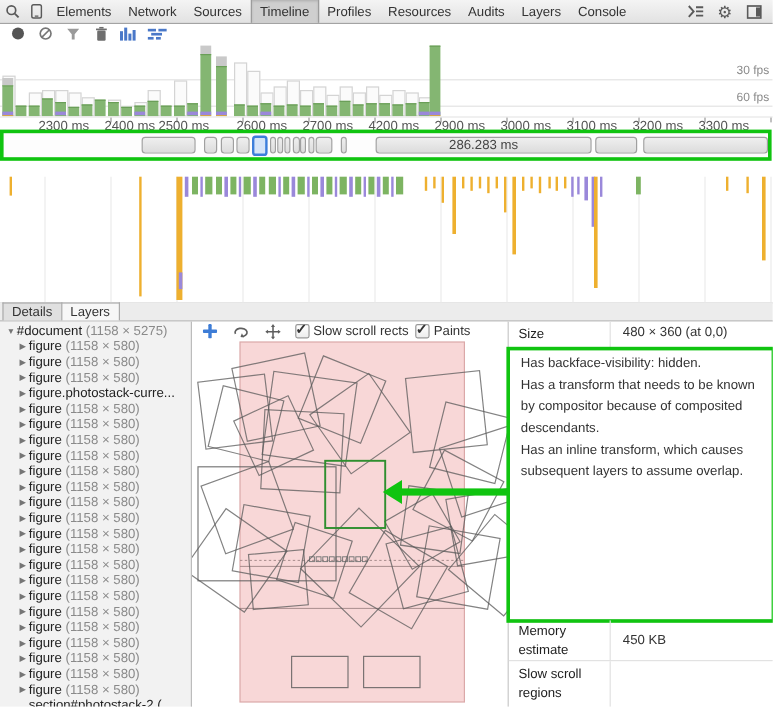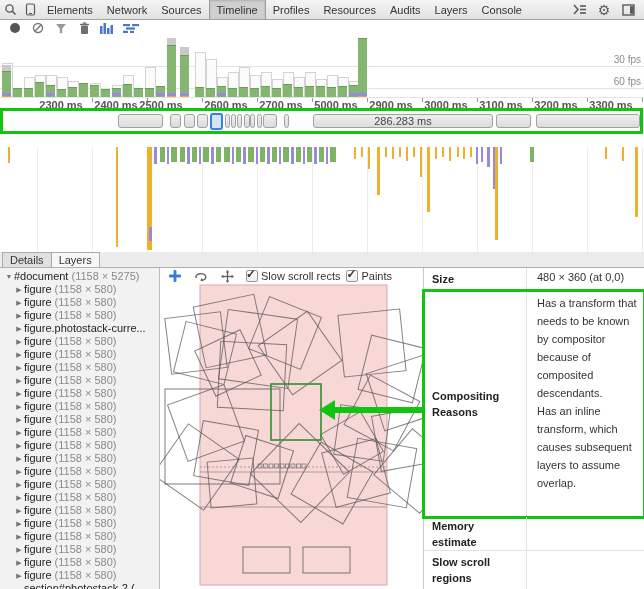--- a/index.html
+++ b/index.html
@@ -27,21 +27,21 @@
   .fps-line{position:absolute;left:0;right:0;height:1px;background:#e3e3e3;}
   .fps-label{position:absolute;right:3px;font-size:10px;color:#8a8a8a;}
   .ovbar{position:absolute;width:9px;}
   .ovbar.green{background:#84b672;border-top:1px solid #6a9e58;}
   .ovbar.ghost{background:#fbfbfb;border:1px solid #d4d4d4;}
   .ovbar.cap{background:#c9c9c9;}
   .ovseg{position:absolute;width:9px;}
 
   
   .ruler{position:absolute;top:97px;left:0;right:0;height:14px;background:#fff;border-top:1px solid #e6e6e6;}
-  .ruler .rlabel{position:absolute;top:1px;width:58px;text-align:center;color:#555;font-weight:bold;}
+  .ruler .rlabel{position:absolute;top:1px;width:58px;text-align:left;color:#555;}
   .ruler .rtick{position:absolute;top:0;width:1px;height:4px;background:#999;}
 
   
   .frames{position:absolute;top:111px;left:3px;width:637px;height:20px;background:#fdfdfd;outline:3px solid #10c410;}
   .frame{position:absolute;top:3px;height:12px;background:linear-gradient(#efefef,#dcdcdc);border:1px solid #a0a0a0;border-radius:3px;text-align:center;line-height:12px;color:#444;}
   .frame.selected{border:2px solid #3c7edb;background:#d5e4f8;top:2px;height:13px;}
 
   
   .mainthread{position:absolute;top:133px;left:0;right:0;height:14px;background:#3e3e3e;color:#fff;line-height:14px;padding-left:5px;
     background-image:repeating-linear-gradient(90deg,transparent 0 54px,rgba(255,255,255,.12) 54px 55px);}
@@ -67,21 +67,21 @@
   .titem .tsize{color:#8a8a8a;}
 
   .middle{width:263px;flex:none;position:relative;background:#fff;}
   .mtoolbar{height:16px;display:flex;align-items:center;padding-left:8px;}
   .mtoolbar .iconbtn{width:14px;margin-right:12px;display:flex;align-items:center;justify-content:center;}
   .mtoolbar .cbgroup{margin-right:6px;}
   .layercanvas{position:absolute;left:0;top:16px;}
 
   .rightpanel{flex:1;position:relative;background:#fff;border-left:1px solid #c9c9c9;display:flex;flex-direction:column;}
   .drow{display:flex;border-bottom:1px solid #e2e2e2;}
-  .dlabel{width:72px;flex:none;font-weight:bold;color:#222;padding:3px 22px 3px 8px;border-right:1px solid #e2e2e2;display:flex;align-items:center;line-height:16px;}
+  .dlabel{width:72px;flex:none;font-weight:normal;color:#222;padding:3px 4px 3px 8px;border-right:1px solid #e2e2e2;display:flex;align-items:center;line-height:16px;}
   .dvalue{flex:1;padding:3px 6px 3px 10px;color:#333;line-height:18px;}
   .drow.reasons{outline:3px solid #10c410;outline-offset:-1px;}
   .drow.reasons .dvalue p{margin:0;}
   .drow.grow{flex:1;border-bottom:none;}
 
   
   .arrow-tail{position:absolute;left:335px;top:407px;width:89px;height:6px;background:#10c410;}
   .arrow-head{position:absolute;left:319px;top:400px;width:0;height:0;border-right:16px solid #10c410;border-top:10px solid transparent;border-bottom:10px solid transparent;}
 
   svg{display:block;}
@@ -262,21 +262,21 @@
       <div class="rlabel" style="left: 32px;">2300 ms</div>
       <div class="rtick" style="left: 92px;"></div>
       <div class="rlabel" style="left: 87px;">2400 ms</div>
       <div class="rtick" style="left: 147px;"></div>
       <div class="rlabel" style="left: 132px;">2500 ms</div>
       <div class="rtick" style="left: 202px;"></div>
       <div class="rlabel" style="left: 197px;">2600 ms</div>
       <div class="rtick" style="left: 257px;"></div>
       <div class="rlabel" style="left: 252px;">2700 ms</div>
       <div class="rtick" style="left: 312px;"></div>
-      <div class="rlabel" style="left: 307px;">5000 ms</div>
+      <div class="rlabel" style="left: 307px;">4200 ms</div>
       <div class="rtick" style="left: 367px;"></div>
       <div class="rlabel" style="left: 362px;">2900 ms</div>
       <div class="rtick" style="left: 422px;"></div>
       <div class="rlabel" style="left: 417px;">3000 ms</div>
       <div class="rtick" style="left: 477px;"></div>
       <div class="rlabel" style="left: 472px;">3100 ms</div>
       <div class="rtick" style="left: 532px;"></div>
       <div class="rlabel" style="left: 527px;">3200 ms</div>
       <div class="rtick" style="left: 587px;"></div>
       <div class="rlabel" style="left: 582px;">3300 ms</div>
@@ -494,28 +494,29 @@
           <rect x="111" y="100" width="50" height="56" fill="none" stroke="#2f8f2f" stroke-width="1.6"></rect>
         </svg>
     </div>
 
     <div class="rightpanel">
       <div class="drow">
         <div class="dlabel">Size</div>
         <div class="dvalue" style="line-height:12px;">480 × 360 (at 0,0)</div>
       </div>
       <div class="drow reasons" style="height:232px;">
-        <div class="dlabel">Compositing Reasons</div>
         <div class="dvalue" id="reasons-list">
+            <p>Has backface-visibility: hidden.</p>
             <p>Has a transform that needs to be known by compositor because of composited descendants.</p>
             <p>Has an inline transform, which causes subsequent layers to assume overlap.</p>
           </div>
       </div>
       <div class="drow" style="height:34px;box-sizing:border-box;">
         <div class="dlabel">Memory estimate</div>
+        <div class="dvalue" style="display:flex;align-items:center;">450 KB</div>
       </div>
       <div class="drow grow">
         <div class="dlabel">Slow scroll regions</div>
         <div class="dvalue"></div>
       </div>
     </div>
   </div>
 
   <div class="arrow-tail"></div>
   <div class="arrow-head"></div>

